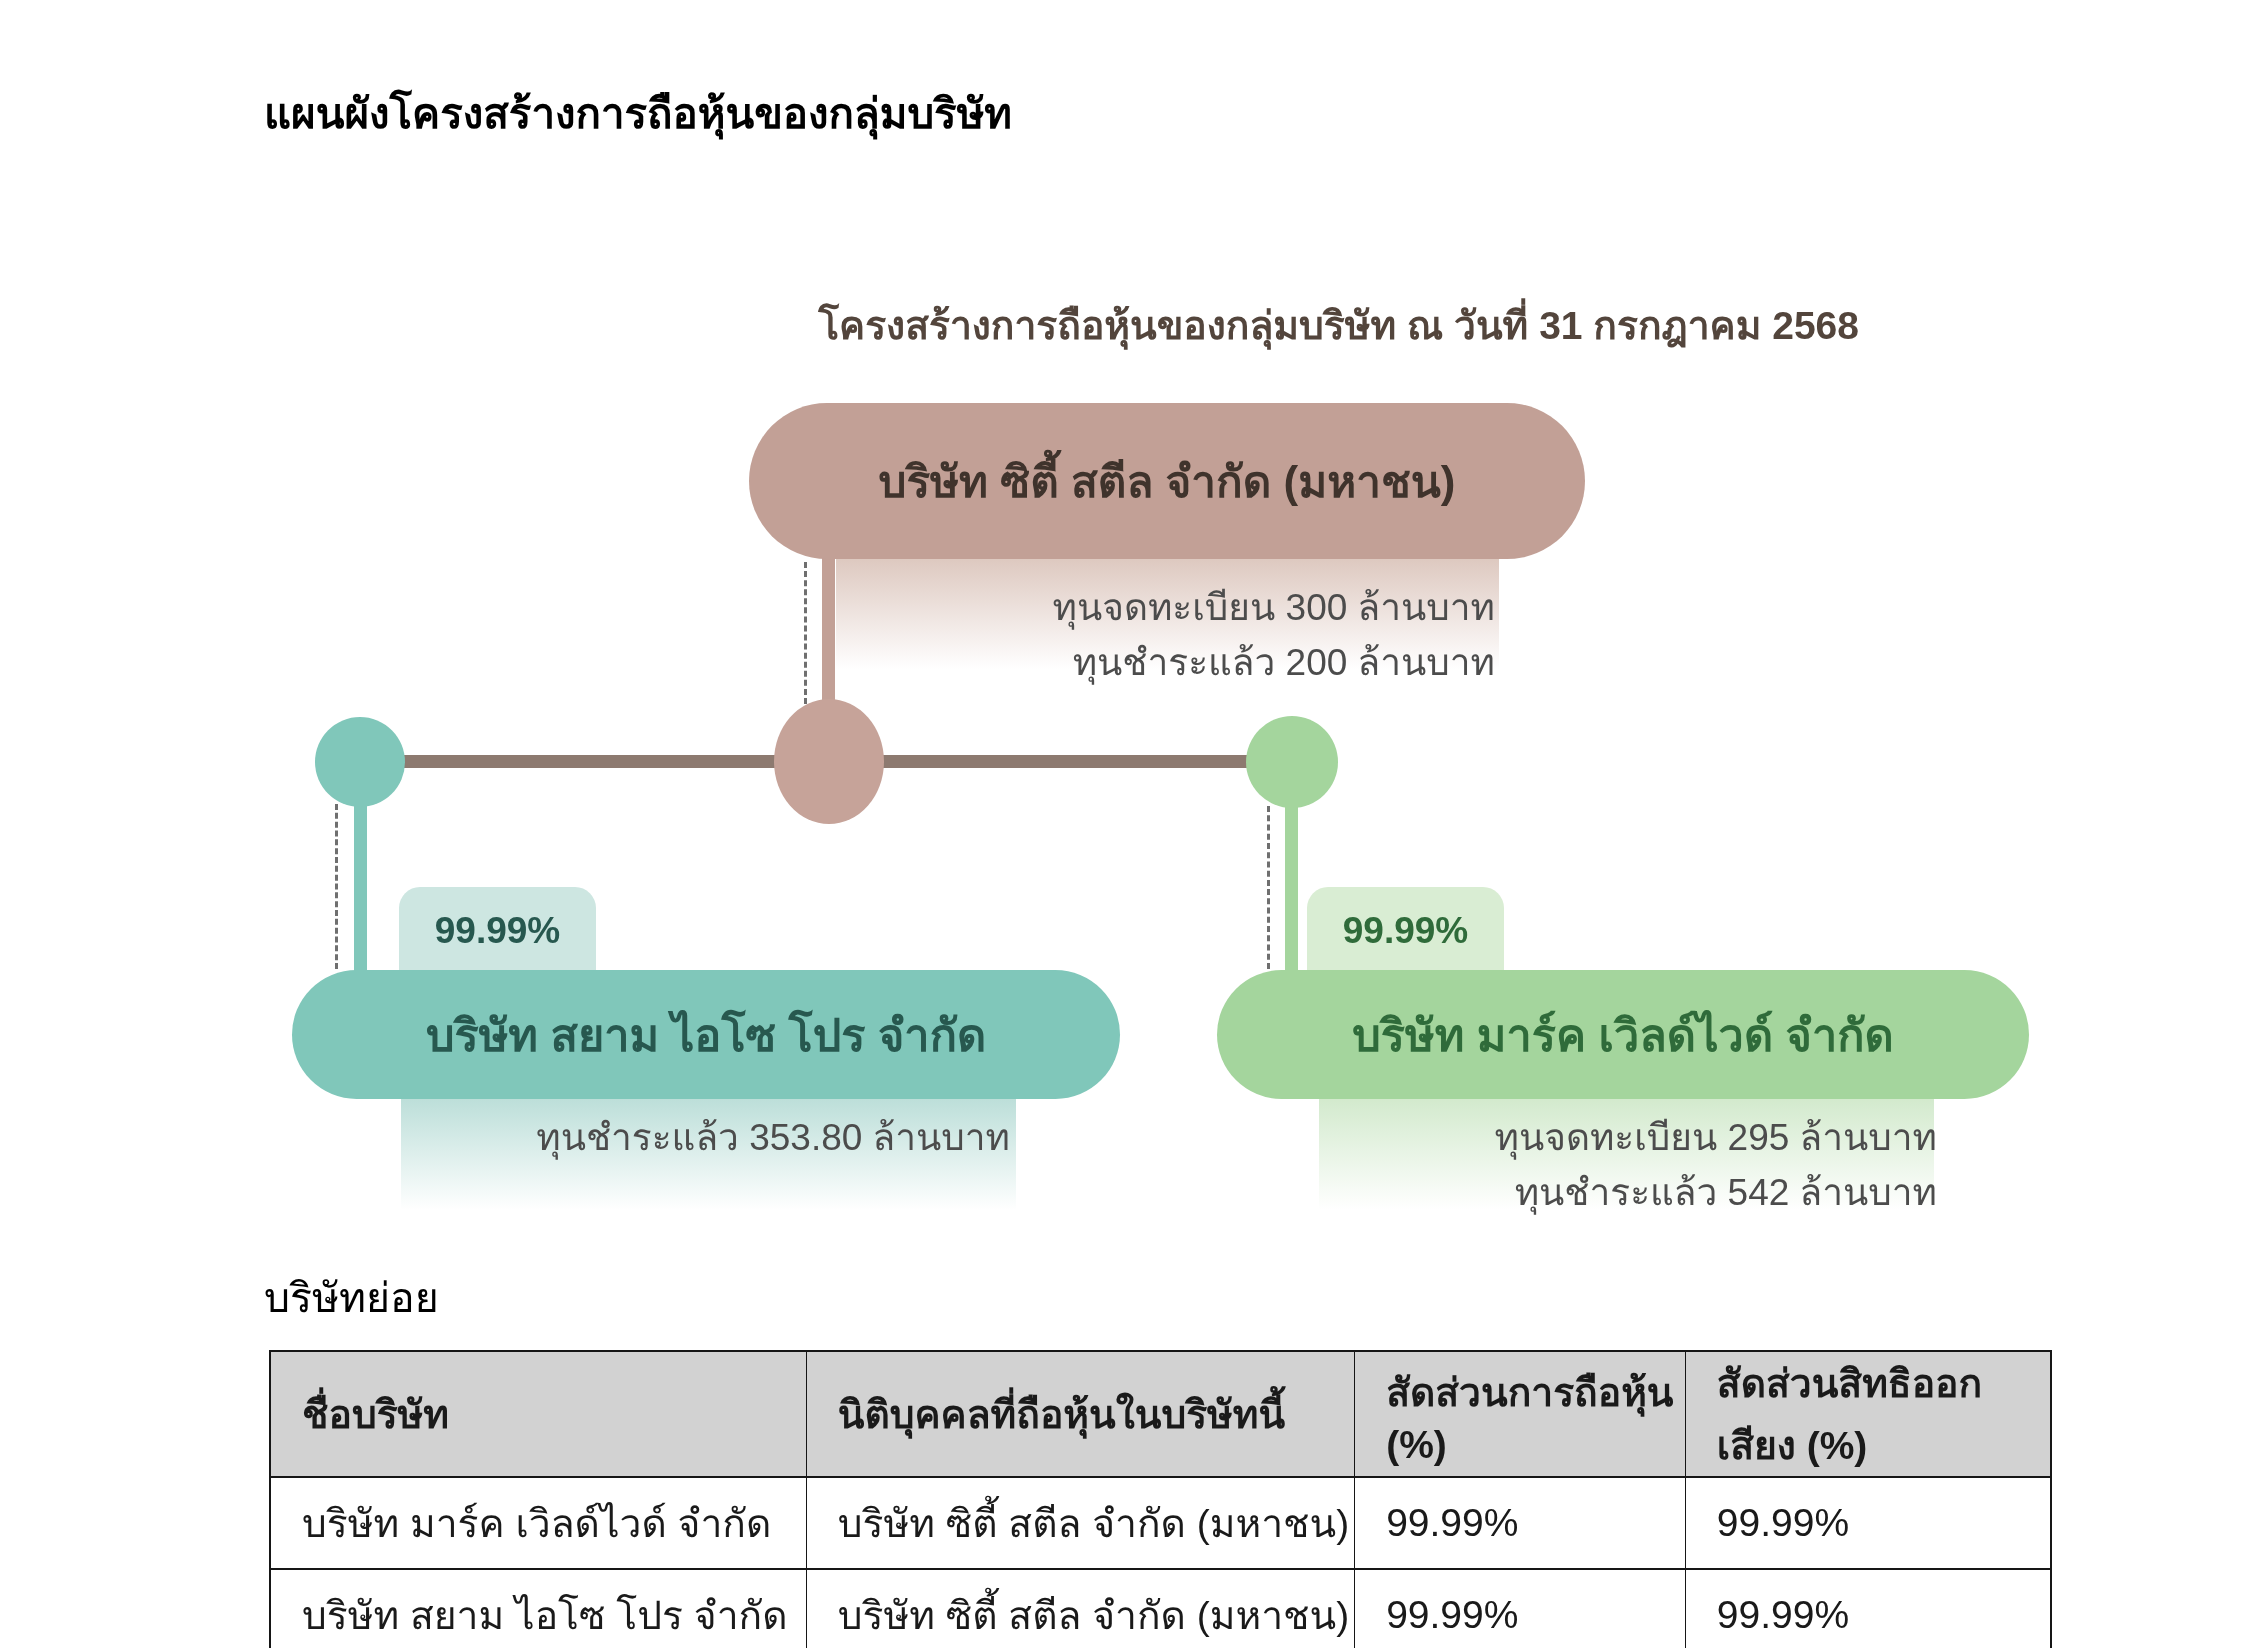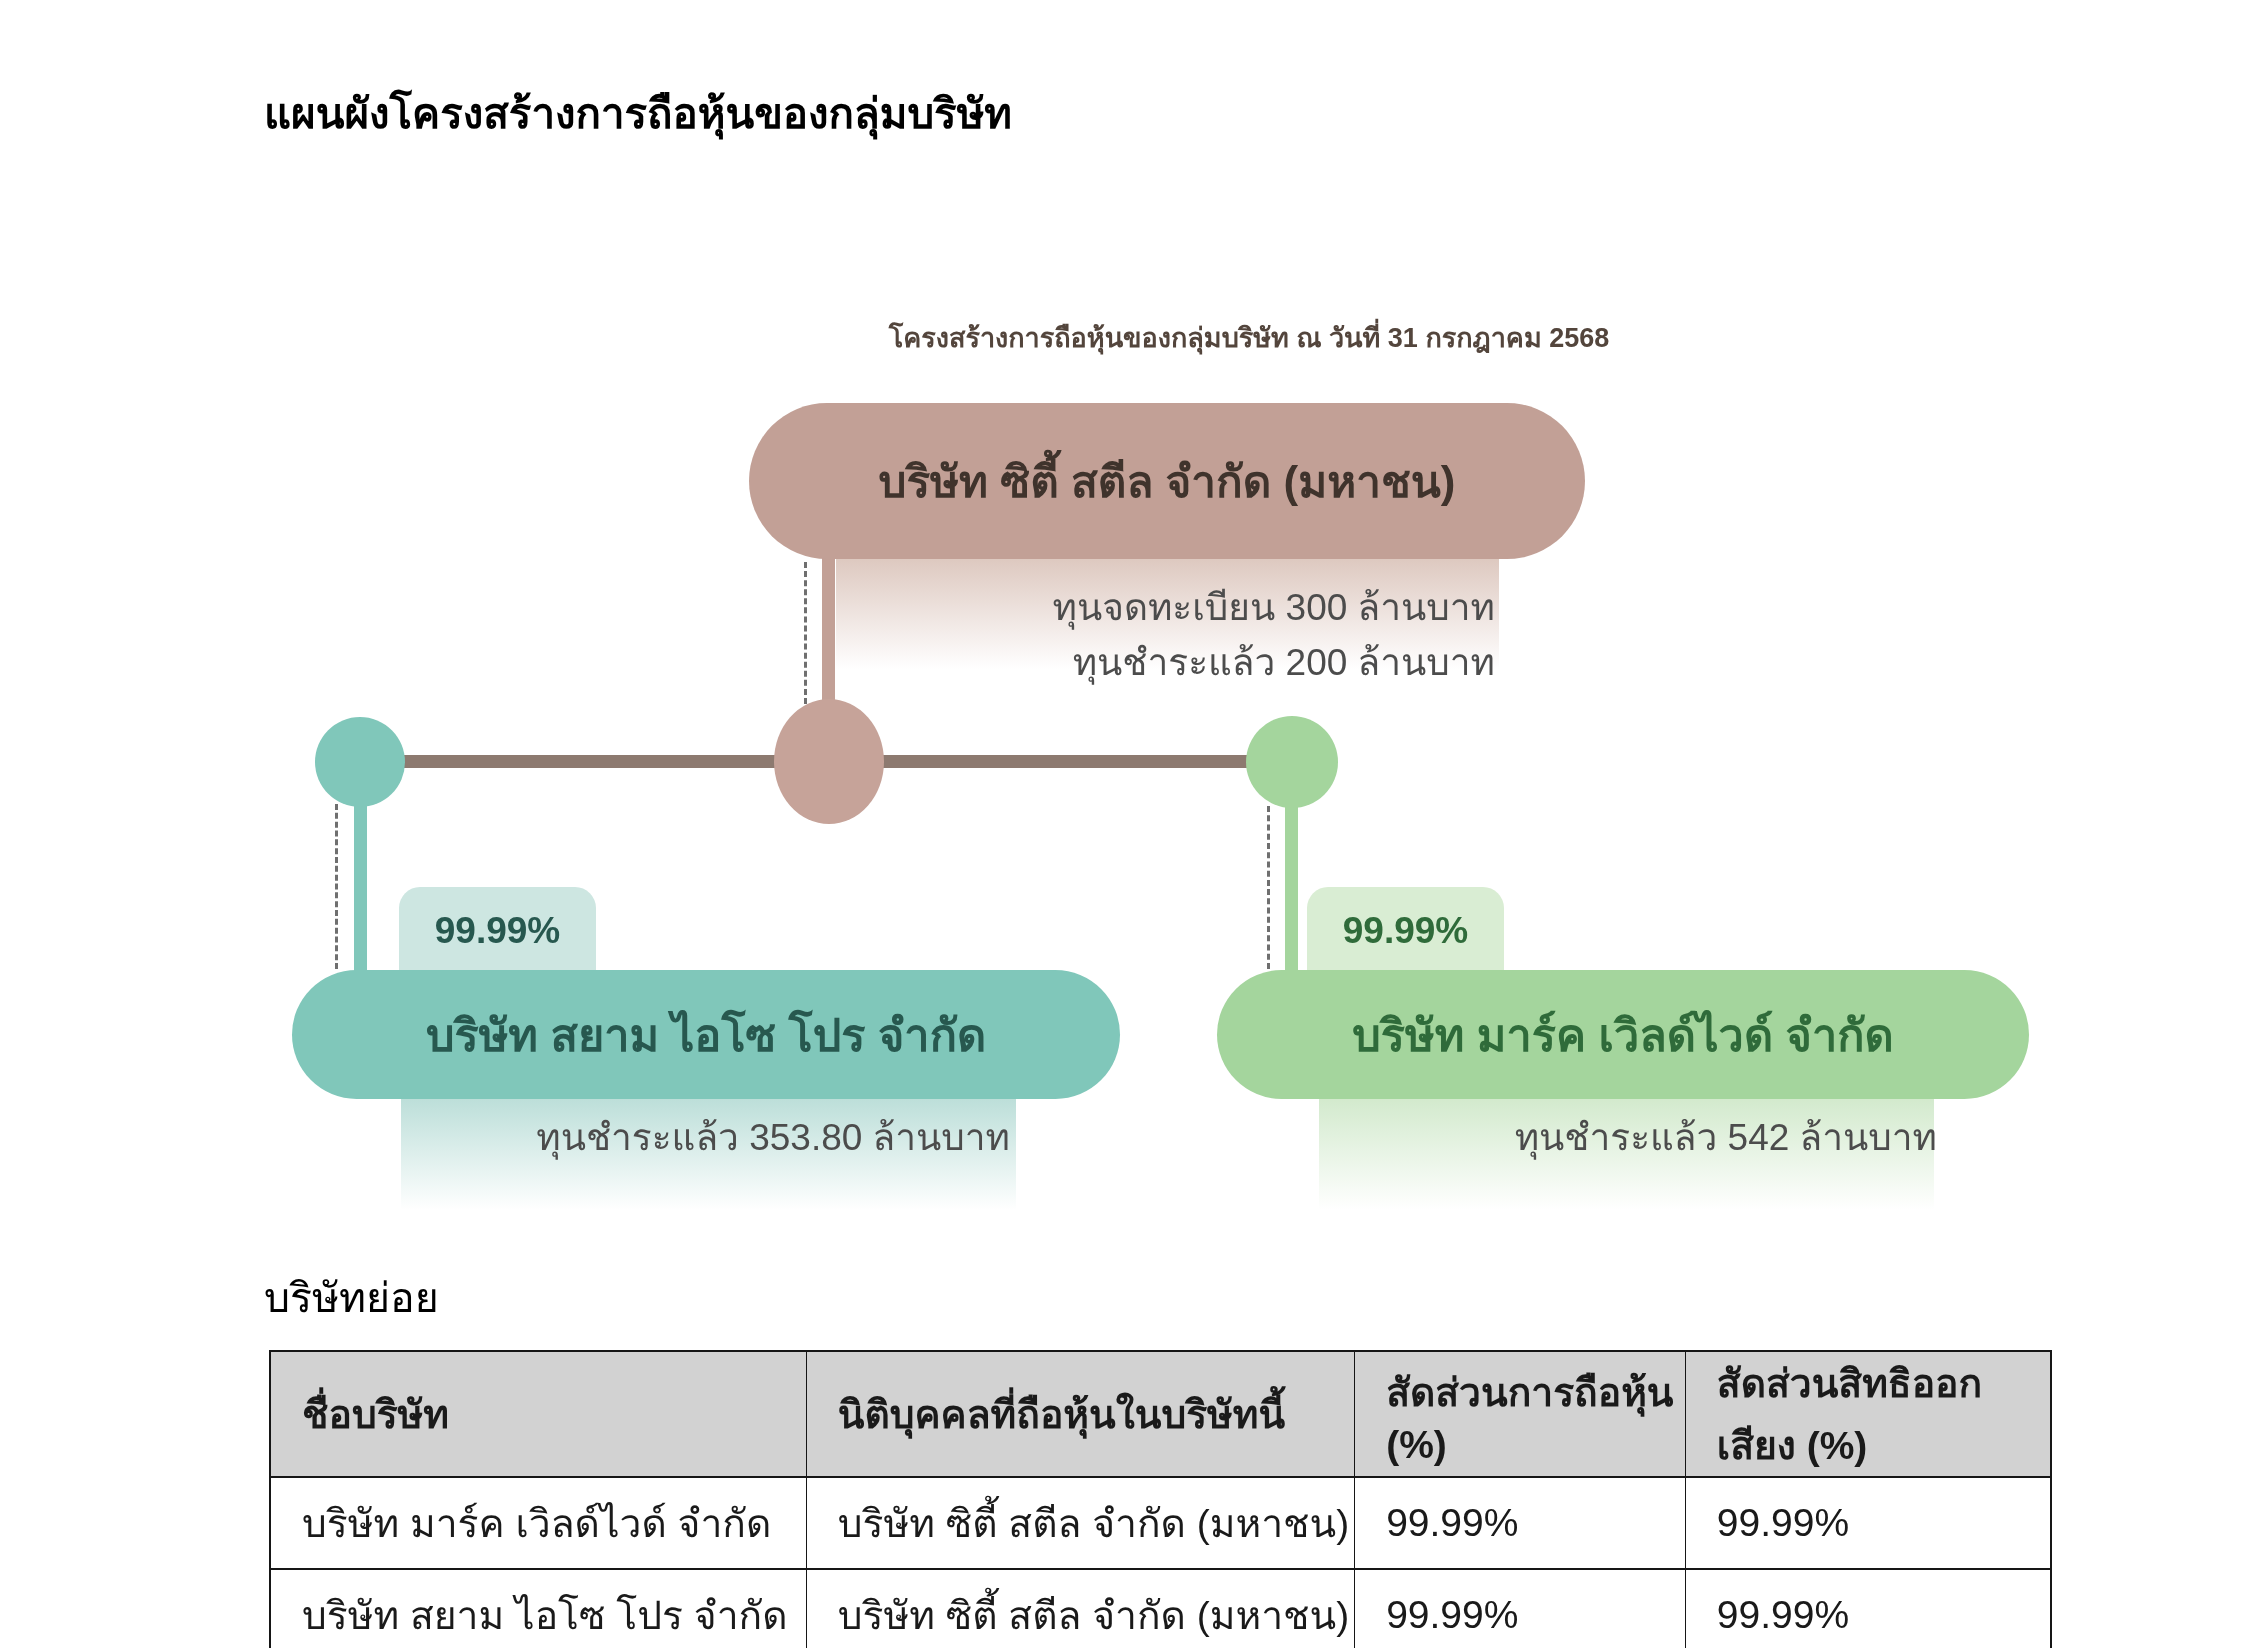--- a/index.html
+++ b/index.html
@@ -18,23 +18,23 @@
     left:240px; top:56px;
     font-size:42px; font-weight:bold; color:#000;
   }
   .section-heading {
     left:240px; top:1241px;
     font-size:41px; font-weight:normal; color:#000;
   }
 
   
   .diagram-title {
-    left:615px; top:292px; width:1220px;
-    text-align:center;
-    font-size:27px; font-weight:bold;
+    left:615px; top:270px; width:1220px;
+    text-align:right;
+    font-size:39px; font-weight:bold;
     color:var(--diagram-title, #53453c);
   }
 
   .pill {
     border-radius:960px;
     display:flex; align-items:center; justify-content:center;
     text-align:center; font-weight:bold;
     z-index:3;
   }
   .pill-parent {
@@ -178,20 +178,21 @@
     <span>บริษัท สยาม ไอโซ โปร จำกัด</span>
   </div>
   <div class="abs capital-block capital-teal">
     <div>ทุนชำระแล้ว 353.80 ล้านบาท</div>
   </div>
 
   <div class="abs pill pill-green">
     <span>บริษัท มาร์ค เวิลด์ไวด์ จำกัด</span>
   </div>
   <div class="abs capital-block capital-green">
+    <div>ทุนจดทะเบียน 295 ล้านบาท</div>
     <div>ทุนชำระแล้ว 542 ล้านบาท</div>
   </div>
 </div>
 
 <div class="abs section-heading">บริษัทย่อย</div>
 
 <table class="sub-table">
   <colgroup>
     <col class="col-name">
       <col class="col-holder">

